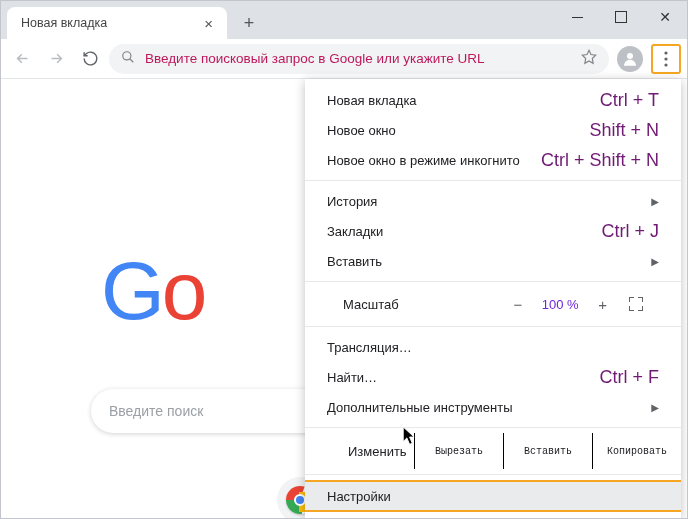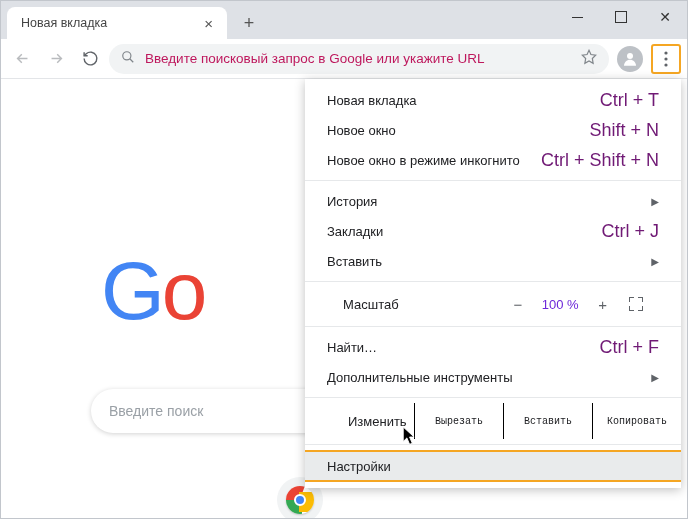--- a/index.html
+++ b/index.html
@@ -186,20 +186,23 @@
       <span class="fullscr">
         <span class="corner c-tl"></span>
           <span class="corner c-tr"></span>
         <span class="corner c-bl"></span>
           <span class="corner c-br"></span>
       </span>
     </div>
   </div>
   <div class="sep"></div>
   <div class="mrow">
+    <span class="lbl">Трансляция…</span>
+  </div>
+  <div class="mrow">
     <span class="lbl">Найти…</span>
     <span class="sc">Ctrl + F</span>
   </div>
   <div class="mrow">
     <span class="lbl">Дополнительные инструменты</span>
     <span class="arrow">▶</span>
   </div>
   <div class="sep"></div>
   <div class="editrow">
     <div class="edlbl">Изменить</div>

